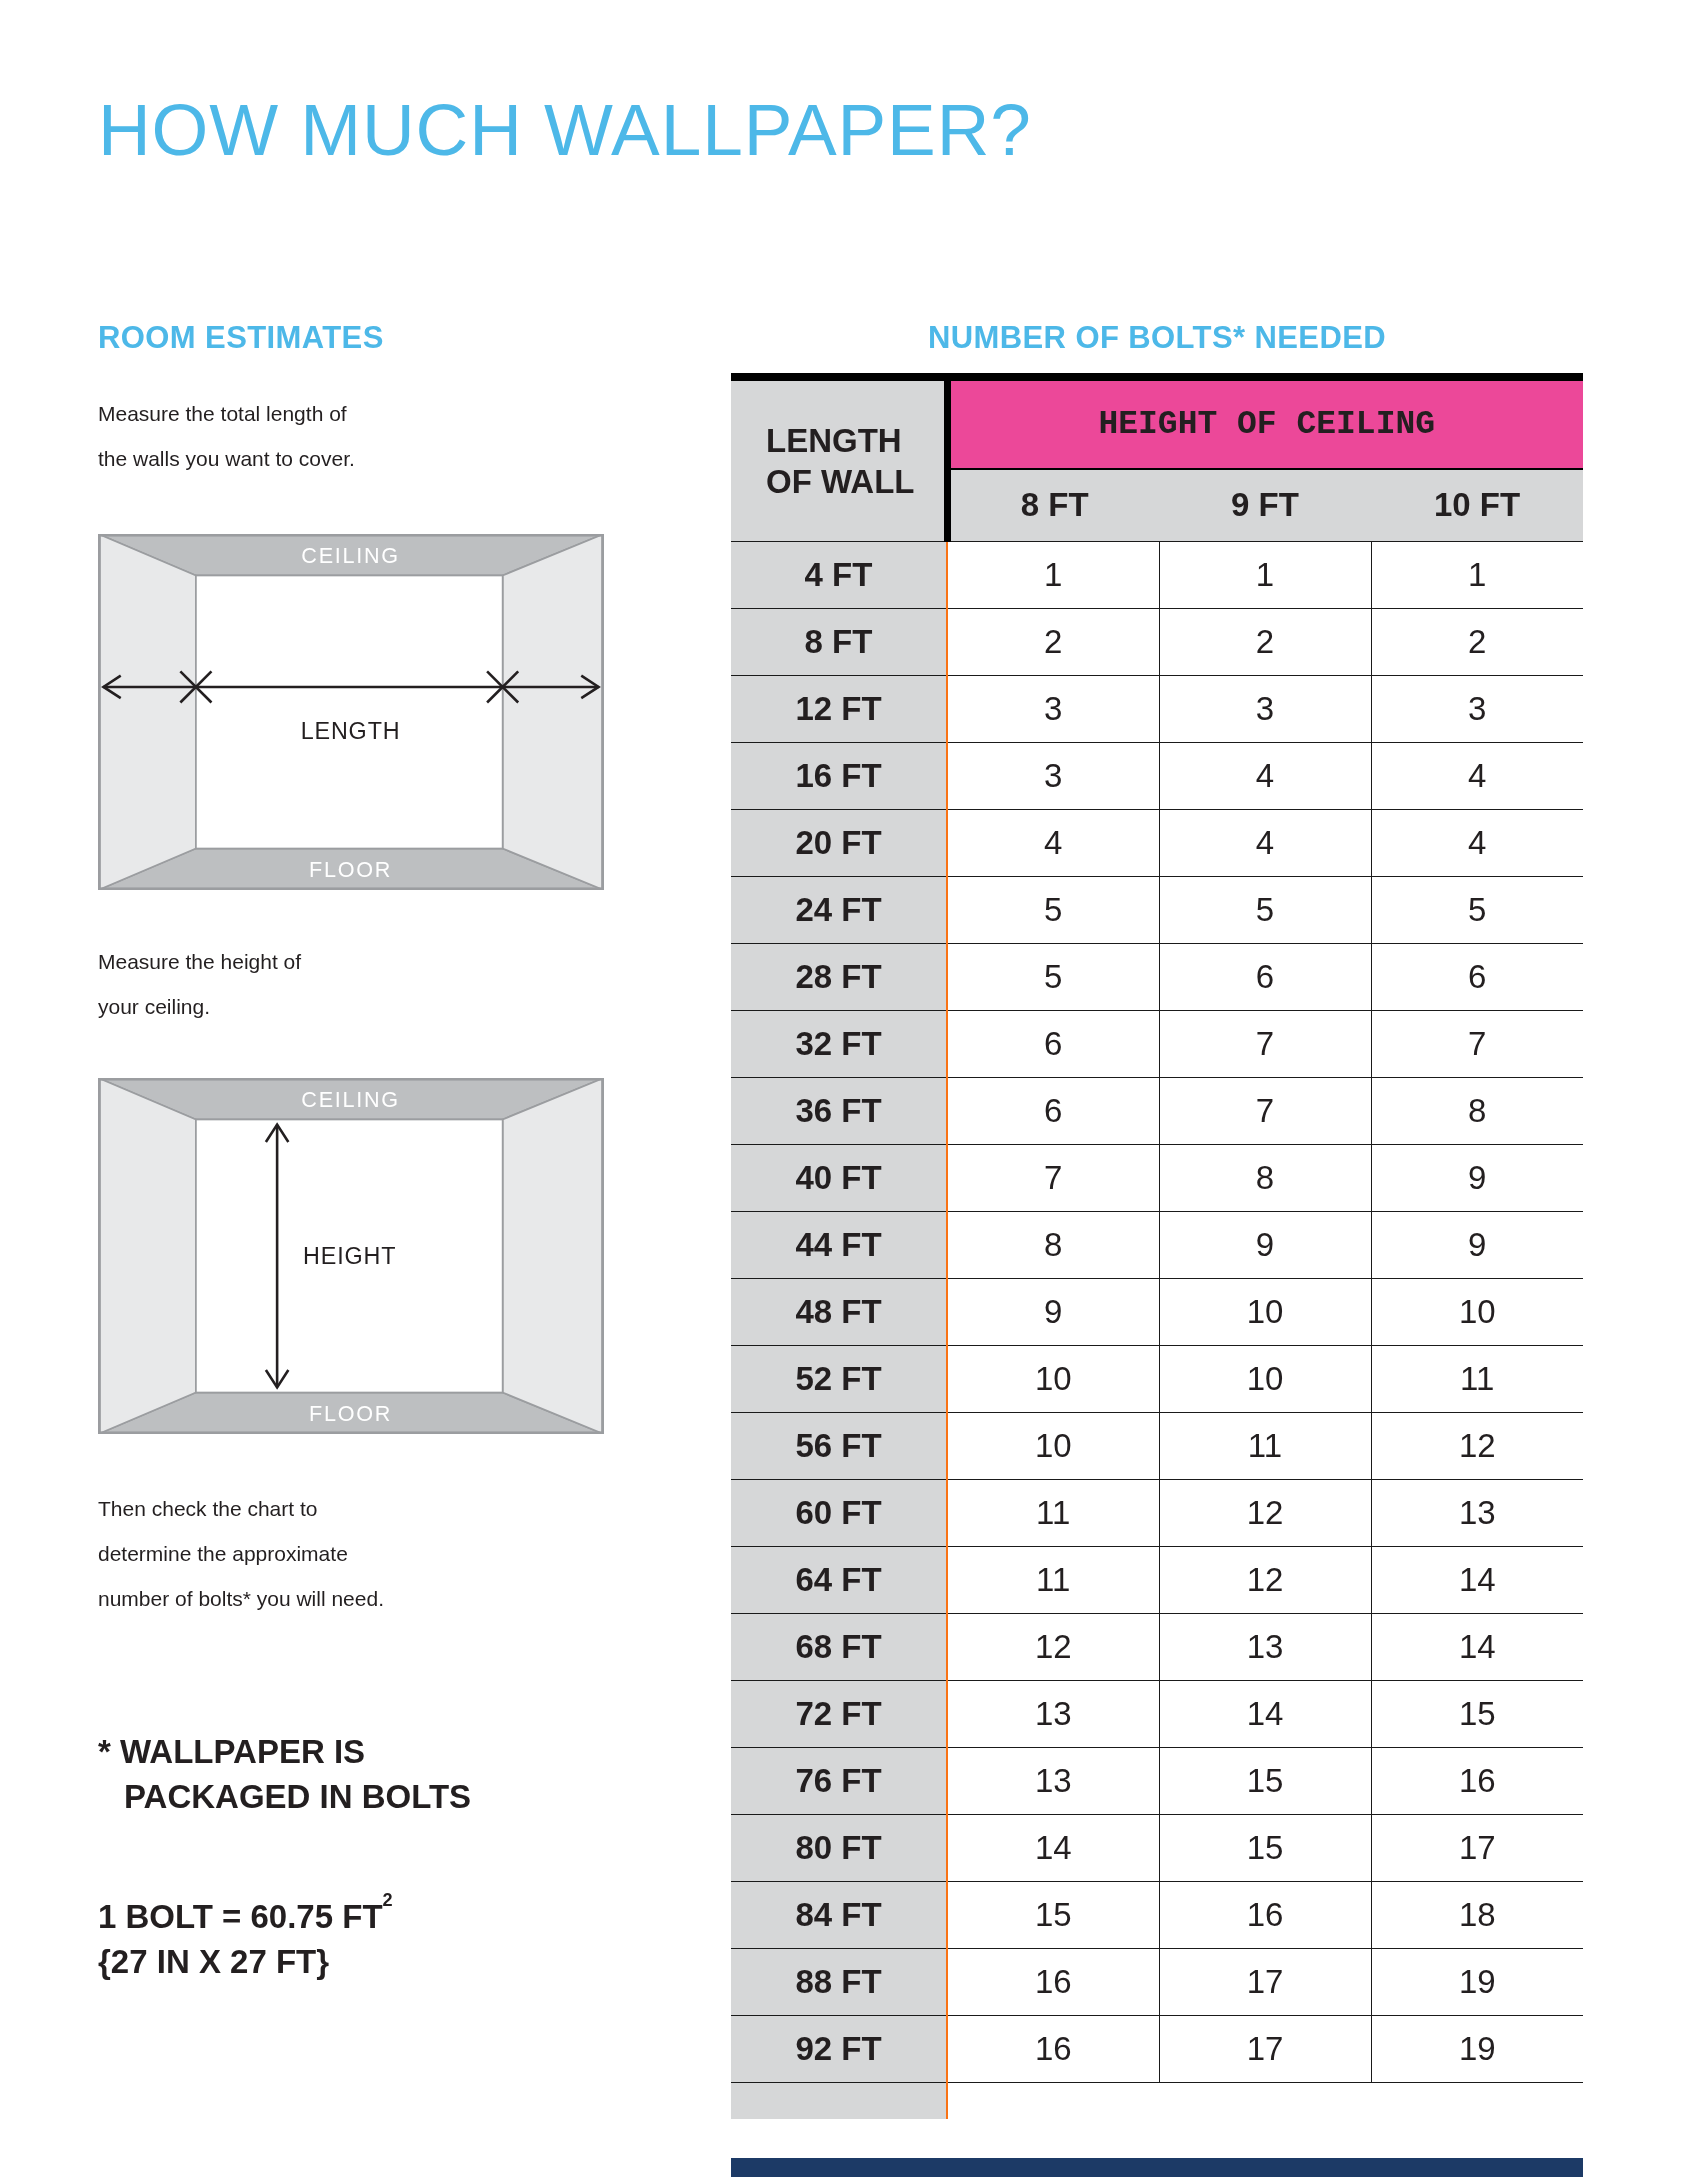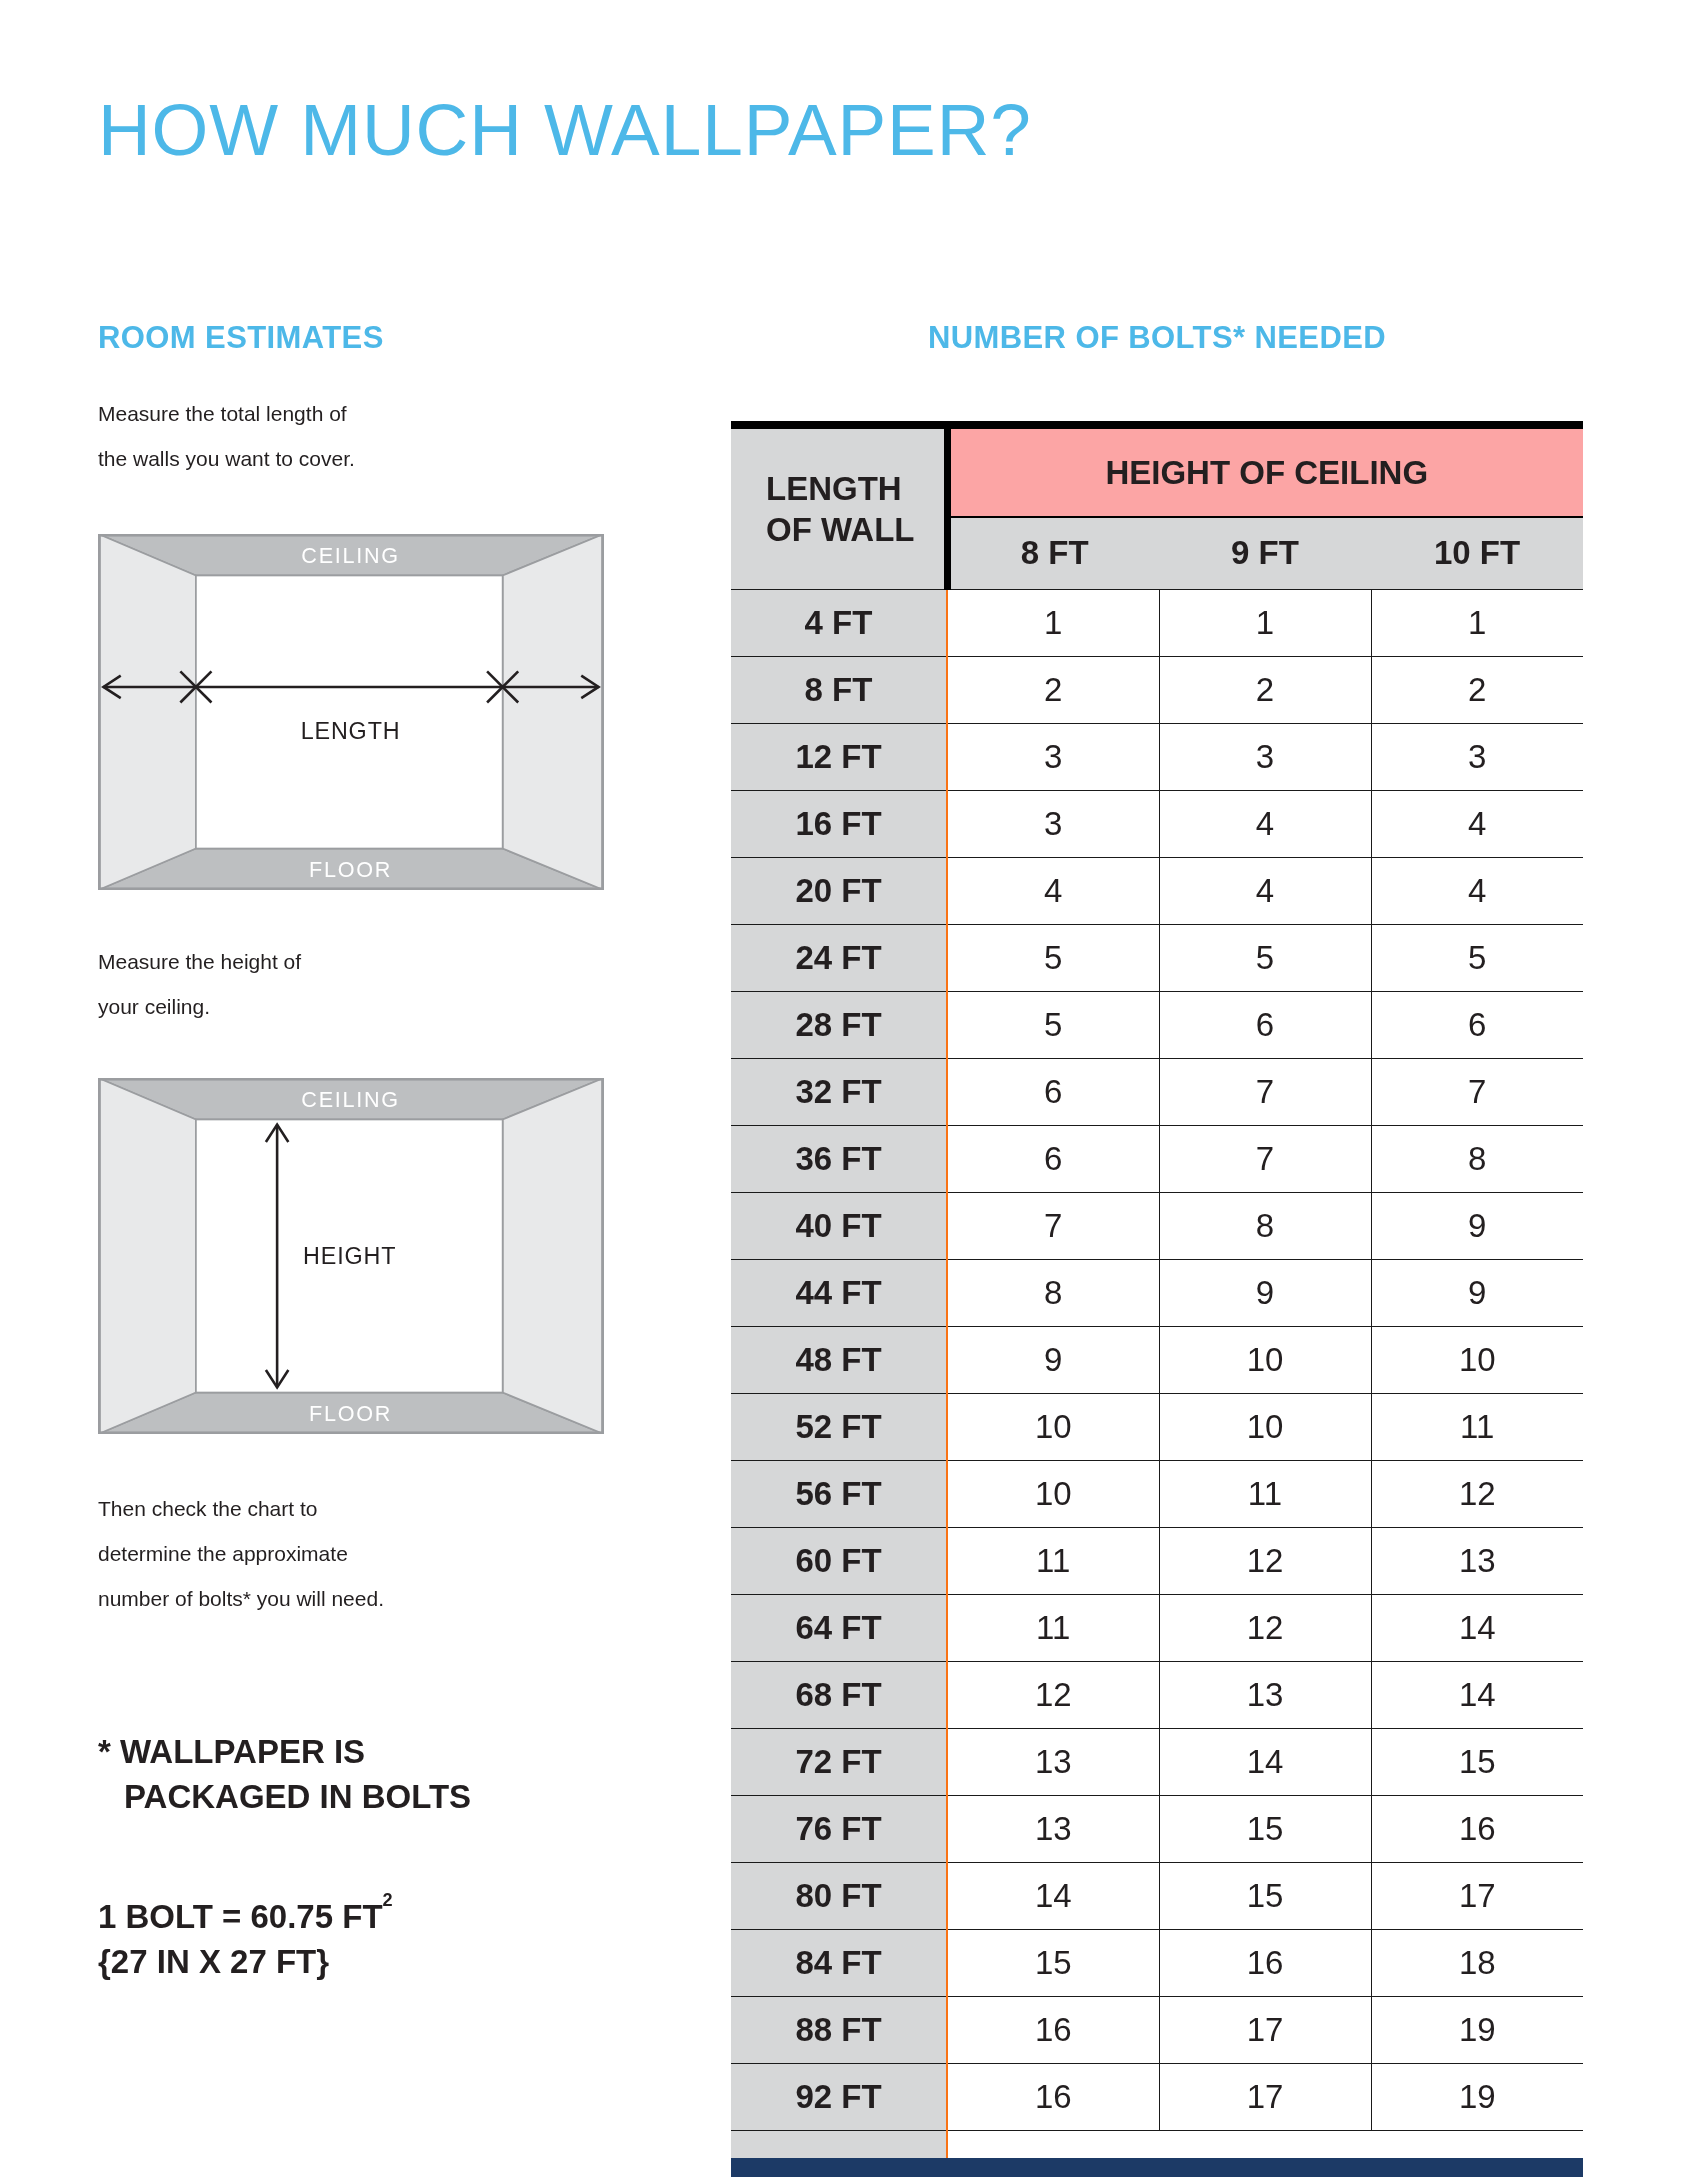--- a/index.html
+++ b/index.html
@@ -41,32 +41,31 @@
   }
   .bolt-info sup { font-size: 0.55em; position: relative; top: -0.55em; }
 
   .table-heading { left: 731px; width: 852px; top: 320px; text-align: center; }
   .left-heading  { left: 98px; top: 320px; }
 
   .bolts-table {
     position: absolute; left: 731px; top: 373px; width: 852px;
     border-collapse: collapse; table-layout: fixed;
     border-top: 8.6px solid #000;
-    margin-top: 48px;
   }
   .bolts-table th, .bolts-table td { font-size: 33px; }
   .len-header {
     width: 216px; background: #d6d7d8;
     border-right: 7px solid #000;
     text-align: left; padding-left: 35px;
     font-weight: bold; vertical-align: middle; line-height: 1.25;
   }
   .span-header {
-    background: #fca5a5; border-bottom: 2.6px solid #000;
-    height: 92px; font-weight: bold;
+    background: #ec4899; border-bottom: 2.6px solid #000;
+    height: 92px; font-weight: bold; font-family: Liberation Mono, monospace;
   }
   .sub-h { background: #d6d7d8; height: 72px; text-align: center; font-weight: bold; }
   .bolts-table tbody td { height: 67px; text-align: center; border-top: 1.7px solid #1a1a1a; }
   .bolts-table tbody .len-cell {
     background: #d6d7d8; border-right: 2px solid #f97316; font-weight: bold;
   }
   .val-cell + .val-cell { border-left: 1.7px solid #1a1a1a; }
   .bolts-table tbody td.stub-cell { height: 37px; }
   .bolts-table tbody td.stub-white { height: 37px; background: #fff; border-left: none; }
 

